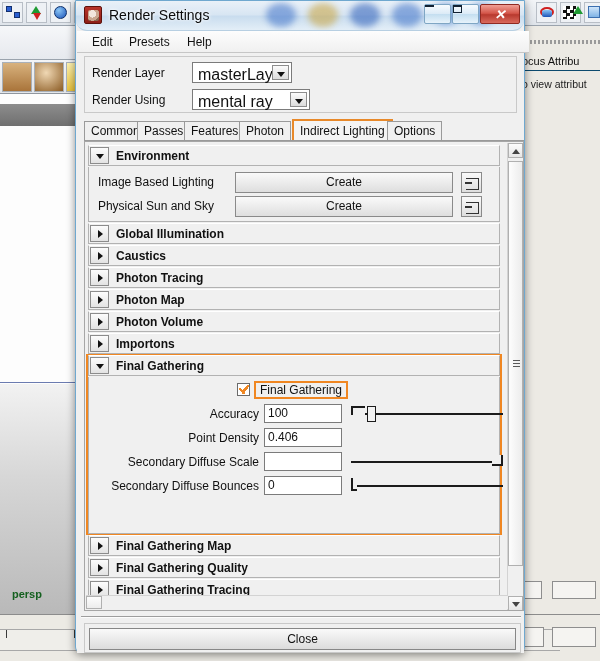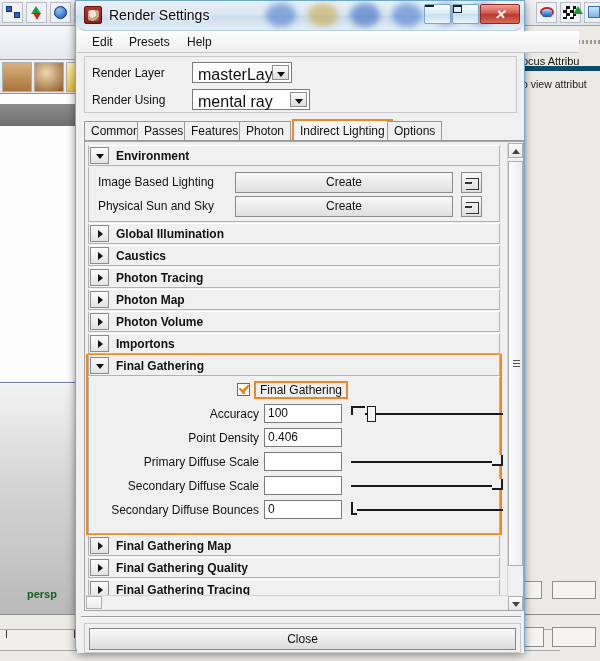--- a/index.html
+++ b/index.html
@@ -56,34 +56,34 @@
     position:absolute; left:88px; top:-96px; width:120px; height:430px;
     background:repeating-linear-gradient(90deg,#050a28 0 8px,#0b1240 8px 10px);
     border-radius:0 0 14px 14px;
   }
   .vp-line {position:absolute; left:0; top:288px; width:105px; height:1px; background:#6b7bb0;}
   .vp-floor {
     position:absolute; left:0; top:290px; width:232px; height:230px;
     background:linear-gradient(180deg,#f2f2f2 0%,#d7d7d7 40%,#b9b9b9 100%);
   }
   .vp-persp {
-    position:absolute; left:27px; top:494px;
+    position:absolute; left:12px; top:494px;
     color:#14601f; font-weight:bold; font-size:11px;
     font-family:"Liberation Sans",sans-serif;
   }
 
   
   .attr-panel{
     position:absolute;left:521px;top:26px;width:79px;height:588px;
     background:#eceae4;border-left:1px solid #8c8c8c;
   }
   .attr-dots{position:absolute;left:0;top:14px;width:79px;height:4px;
     background:repeating-linear-gradient(90deg,#9a9a9a 0 2px,transparent 2px 4px);}
   .attr-menu{position:absolute;left:0;top:27px;width:79px;height:18px;
-    border-bottom:5px solid #0c4a6e;color:#111;font-size:11px;padding-top:2px;}
+    border-bottom:1px solid #0c4a6e;color:#111;font-size:11px;padding-top:2px;}
   .attr-note{position:absolute;left:0;top:52px;width:79px;color:#222;font-size:10.5px;}
 
   
   .timeline {
     position:absolute;left:0;top:614px;width:600px;height:47px;
     background:#eceae4;border-top:1px solid #8c8c8c;
   }
   .tl-track{
     position:absolute;left:0;top:14px;width:560px;height:22px;
     background:#efeeea;border-top:1px solid #a8a8a8;border-bottom:1px solid #a8a8a8;
@@ -134,21 +134,21 @@
     background:linear-gradient(#f0a096 0%,#d4564a 46%,#b8392e 54%,#d96a5d 100%);
     border-color:#8f2a22;
   }
   .wb i{position:absolute;left:50%;top:50%;transform:translate(-50%,-50%);
     font-size:11px;color:#123;font-family:"Liberation Sans",sans-serif;line-height:1;}
   .wb.close i{color:#fff;font-weight:bold;font-size:13px;}
   .wb-min{display:block;width:9px;height:2px;background:#123;}
   .wb-max{display:block;width:9px;height:8px;border:1px solid #123;border-top-width:2px;}
 
   .menubar{
-    position:absolute;left:1px;top:30px;width:502px;height:22px;
+    position:absolute;left:1px;top:30px;width:452px;height:22px;
     background:linear-gradient(#fdfdfd,#f0f0f0);
     border-bottom:1px solid #c6c6c6;
   }
   .menu-item{
     position:absolute;top:3px;font-size:12px;color:#111;padding:1px 5px;cursor:default;
   }
 
   .win-body{
     position:absolute;left:1px;top:52px;width:447px;height:600px;
     background:#f0f0f0;
@@ -536,28 +536,20 @@
                   <span class="sthumb" style="left:16px;"></span>
                 </span>
               </div>
 
               <div class="prow">
                 <span class="plab">Point Density</span>
                 <span class="pfield">0.406</span>
               </div>
 
 
-              <div class="prow">
-                <span class="plab">Primary Diffuse Scale</span>
-                <span class="pfield" style="background:#fff;"></span>
-                <span class="slider">
-                  <span class="strack"></span>
-                  <span class="sthumb" style="left:141px;background:#f0f0f0;border:none;border-right:2px solid #1b1b1b;border-bottom:2px solid #1b1b1b;height:11px;top:3px;width:11px;"></span>
-                </span>
-              </div>
 
               <div class="prow">
                 <span class="plab">Secondary Diffuse Scale</span>
                 <span class="pfield" style="background:#fff;"></span>
                 <span class="slider">
                   <span class="strack"></span>
                   <span class="sthumb" style="left:141px;background:#f0f0f0;border:none;border-right:2px solid #1b1b1b;border-bottom:2px solid #1b1b1b;height:11px;top:3px;width:11px;"></span>
                 </span>
               </div>
 

